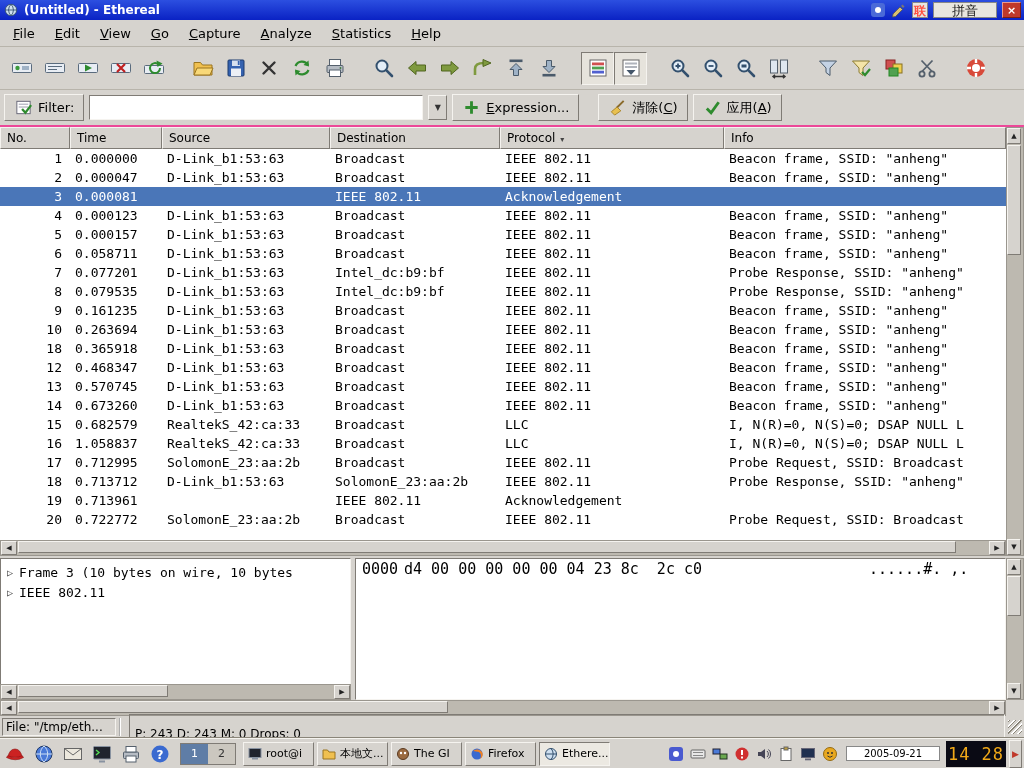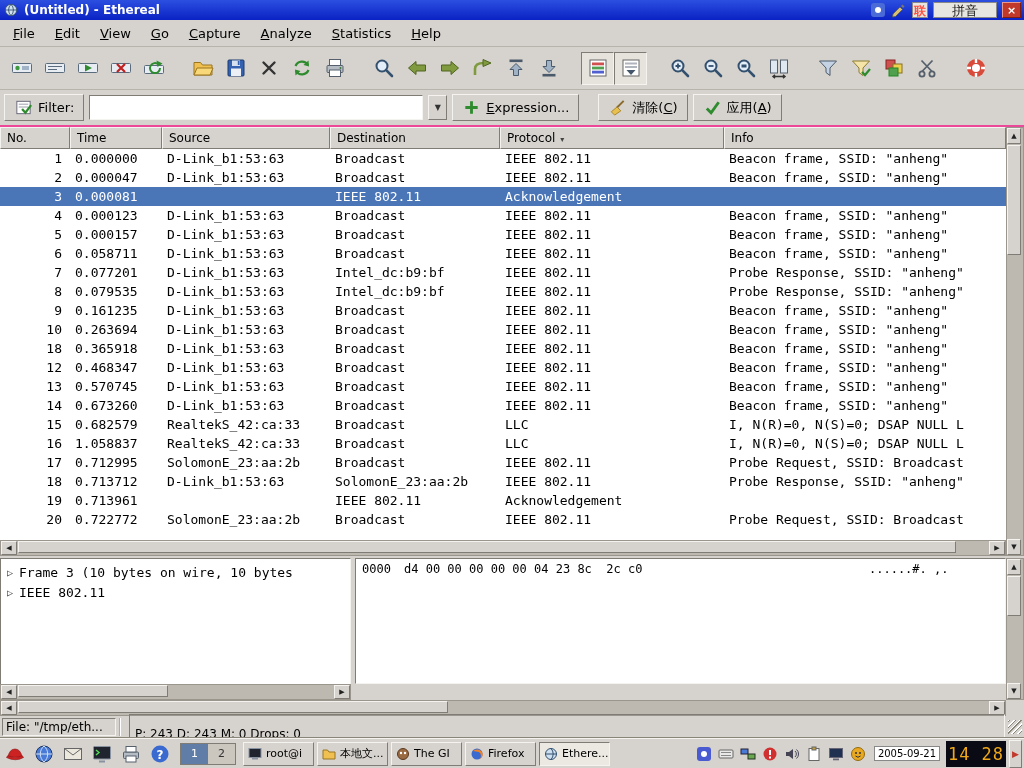--- a/index.html
+++ b/index.html
@@ -74,21 +74,21 @@
 #hscroll-bottom{left:0;top:700px;width:1006px;height:16px}
 #hscroll-bottom .a-l{left:0;top:0}
 #hscroll-bottom .a-r{right:0;top:0}
 #hscroll-bottom .sb-thumb{left:17px;top:0;width:430px;height:12px}
 
 
 #details-pane{position:absolute;left:0;top:558px;width:351px;height:142px;background:#fff;border:1px solid;border-color:#7f7b75 #f5f3ef #f5f3ef #7f7b75;padding-top:4px;overflow:hidden}
 .dline{display:flex;height:20px;line-height:20px;font-family:"DejaVu Sans Mono","Liberation Mono",monospace;font-size:13px;white-space:nowrap}
 .dline .tri{width:18px;text-align:center;font-size:10px;color:#333}
 #pane-divider{position:absolute;left:351px;top:558px;width:4px;height:142px;background:#d6d3ce}
-#hex-pane{position:absolute;left:355px;top:558px;width:651px;height:126px;background:#fff;border:1px solid;border-color:#7f7b75 #f5f3ef #f5f3ef #7f7b75;font-family:"DejaVu Sans Mono","Liberation Mono",monospace;font-size:12px}
+#hex-pane{position:absolute;left:355px;top:558px;width:651px;height:142px;background:#fff;border:1px solid;border-color:#7f7b75 #f5f3ef #f5f3ef #7f7b75;font-family:"DejaVu Sans Mono","Liberation Mono",monospace;font-size:15px}
 #hex-pane .hexline{position:relative;height:20px;line-height:20px;white-space:pre}
 #hex-offset{position:absolute;left:6px;top:0}
 #hex-bytes{position:absolute;left:48px;top:0}
 #hex-ascii{position:absolute;left:513px;top:0}
 
 
 #statusbar{position:absolute;left:0;top:716px;width:1024px;height:22px;display:flex;align-items:center;padding:0 2px;gap:3px;background:#d6d3ce}
 #status-file{width:114px;height:18px;font-size:12px;padding:1px 3px;white-space:nowrap;overflow:hidden}
 #status-grip{width:7px;height:18px;border-left:2px groove #fff}
 #status-stats{flex:1;height:18px;font-size:12px;padding:12px 5px;white-space:nowrap}
@@ -101,21 +101,21 @@
 #pager{display:flex;border:1px solid #7f7b75;margin:0 4px}
 .ws{width:27px;height:20px;font-size:11px;display:flex;align-items:center;justify-content:center}
 .ws.active{background:#5f7da6;color:#fff}
 .ws.inactive{background:#cbc7bf;color:#333}
 .taskbtn{width:71px;height:24px;display:flex;align-items:center;gap:4px;padding:0 4px;font-size:11px;white-space:nowrap;overflow:hidden}
 .taskbtn svg{width:14px;height:14px;flex:0 0 14px}
 .taskbtn.active{border-color:#7f7b75 #f5f3ef #f5f3ef #7f7b75;background:#ece9e2}
 #tray{display:flex;align-items:center;gap:2px;margin-left:auto}
 .tray-ic{width:20px;height:20px;display:flex;align-items:center;justify-content:center}
 .tray-ic svg{width:16px;height:16px}
-#date-box{background:#fff;border:1px solid #888;font-size:10px;padding:1px 3px;margin:0 3px;white-space:nowrap}
+#date-box{background:#fff;border:1px solid #888;font-size:10px;padding:1px 17px;margin:0 3px;white-space:nowrap}
 #clock{width:60px;height:26px;background:#0a0a14;color:#f0a818;font-family:"DejaVu Sans Mono","Liberation Mono",monospace;font-weight:normal;font-size:17px;display:flex;align-items:center;justify-content:center;letter-spacing:1px}
 #panel-hide{width:13px;height:28px;display:flex;align-items:center;justify-content:center;color:#c0392b;font-size:9px}
 </style>
 </head>
 <body>
 
 <div id="screen">
 
   <div id="titlebar">
     <span class="ime-ic">

